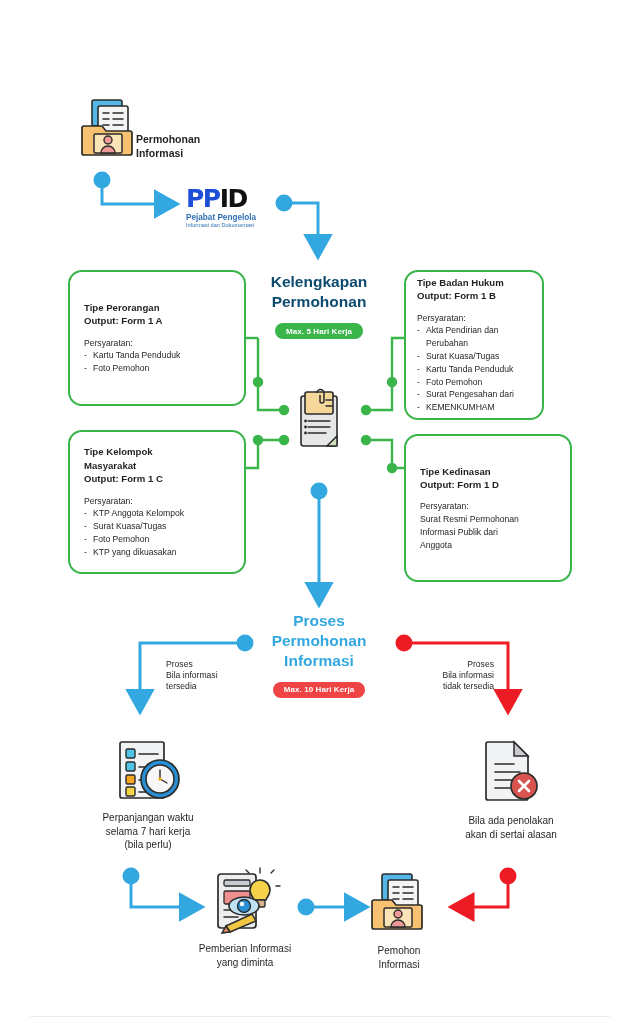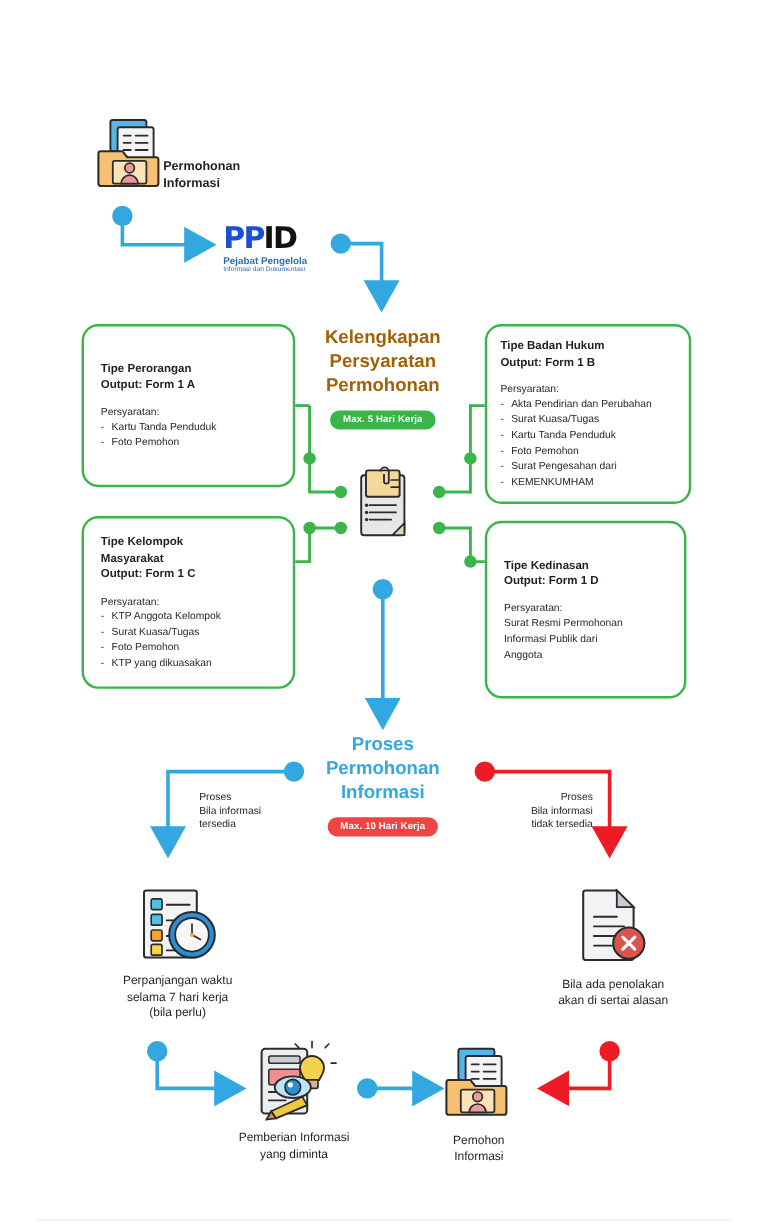--- a/index.html
+++ b/index.html
@@ -35,21 +35,21 @@
   .card-subhead{font-size:8.6px;line-height:1.45;margin:9px 0 0 0;color:#231f20;}
   .card-list{margin:0;padding:0;list-style:none;}
   .card-list li{font-size:8.6px;line-height:1.5;color:#231f20;display:flex;}
   .card-list li .dash{width:9px;flex:0 0 9px;}
   .plain-lines{font-size:8.6px;line-height:1.5;color:#231f20;}
 
   
   .stage-title{
     text-align:center;font-weight:bold;font-size:15.5px;line-height:1.28;
   }
-  .stage-title.green{color:#a16207;}
+  .stage-title.green{color:#0c4a6e;}
   .stage-title.blue{color:#33a8e0;}
   .pill{
     display:inline-block;border-radius:9px;color:#fff;
     font-size:8px;font-weight:bold;padding:3.5px 11px;letter-spacing:.1px;
     white-space:nowrap;
   }
   .pill.green{background:#3ab54a;}
   .pill.blue{background:#ef4444;}
   .pill-wrap{text-align:center;width:100%;}
 
@@ -176,21 +176,20 @@
 
   <div class="ppid">
     <div class="ppid-mark"><span class="ppid-p">PP</span><span class="ppid-i">ID</span></div>
     <div class="ppid-sub1">Pejabat Pengelola</div>
     <div class="ppid-sub2">Informasi dan Dokumentasi</div>
   </div>
 
   <div class="abs" style="left:248px;top:234px;width:142px;">
     <div class="stage-title green">
       <div>Kelengkapan</div>
-      <div>Persyaratan</div>
       <div>Permohonan</div>
     </div>
     <div class="pill-wrap" style="margin-top:8px;">
       <span class="pill green">Max. 5 Hari Kerja</span>
     </div>
   </div>
 
   <div class="abs" style="left:296px;top:350px;width:48px;height:62px;">
     <svg viewBox="0 0 48 62" width="48" height="62">
       <rect x="5" y="8" width="36" height="50" rx="2.5" fill="#e6e7e8" stroke="#2b2b2b" stroke-width="1.6"></rect>
@@ -225,21 +224,21 @@
             <span>Kartu Tanda Penduduk</span>
           </li>
         <li>
             <span class="dash">-</span>
             <span>Foto Pemohon</span>
           </li>
       </ul>
     </div>
   </div>
 
-  <div class="card" style="left:404px;top:232px;width:172px;height:150px;">
+  <div class="card" style="left:404px;top:232px;width:140px;height:150px;">
     <div class="card-inner" style="padding:0 11px;">
       <p class="card-title">
         <span>Tipe Badan Hukum</span><br>
         <span>Output: Form 1 B</span>
       </p>
       <p class="card-subhead">Persyaratan:</p>
       <ul class="card-list">
         <li>
             <span class="dash">-</span>
             <span>Akta Pendirian dan Perubahan</span>

